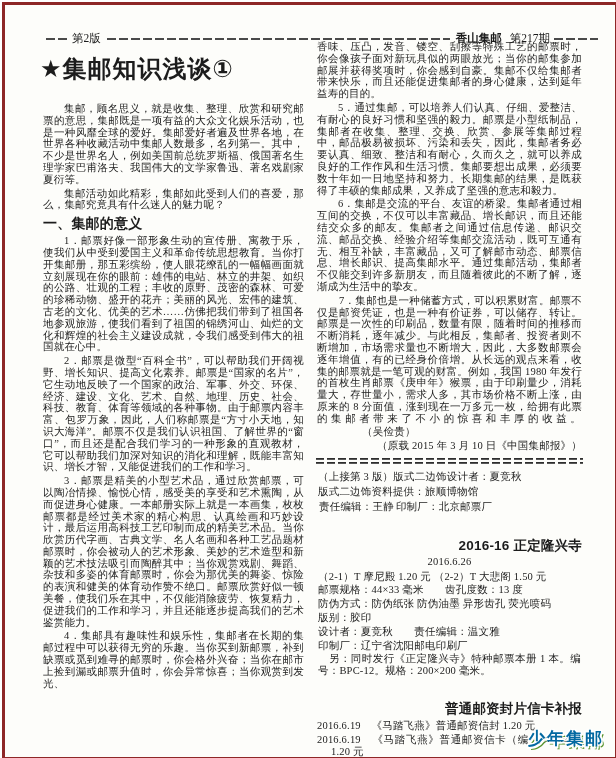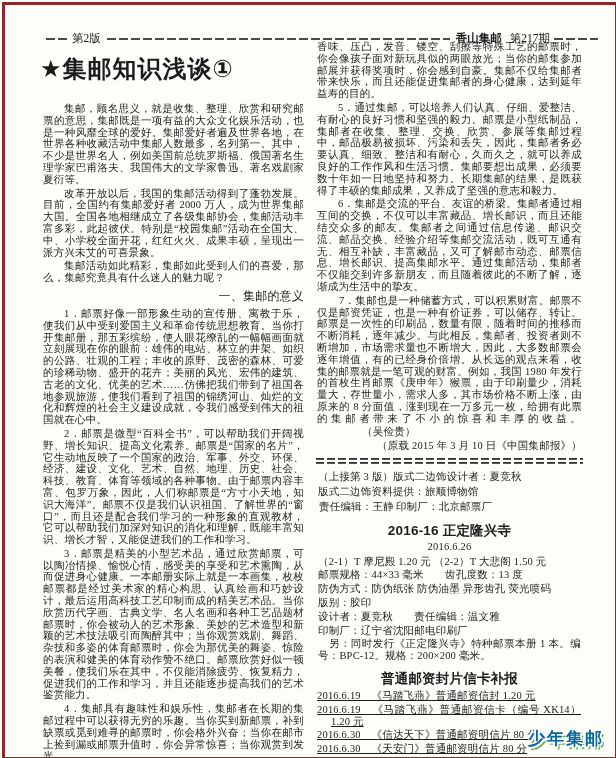--- a/index.html
+++ b/index.html
@@ -23,47 +23,47 @@
     font-family:"Liberation Sans","DejaVu Sans",sans-serif;
     font-weight:700; font-size:24px; letter-spacing:1px;
   }
 
   .col { position:absolute; font-size:10.5px; line-height:11.8px; text-align:justify; letter-spacing:0.2px; }
   .col-left  { left:36px;  top:96px; width:265px; }
   .col-right { left:310px; top:34px; width:269px; }
   .para { text-indent:2em; }
   .para.no-indent { text-indent:0; }
   .sec-heading {
-    text-align:right; font-weight:400; font-size:12px; line-height:18px;
+    text-align:left; font-weight:700; font-size:14px; line-height:18px;
     font-family:"Liberation Sans","DejaVu Sans",sans-serif; margin:1px 0;
   }
   .author-credit { display:inline-block; margin-left:2.2em; }
   .source-line { text-align:right; text-indent:0; }
 
   .double-rule {
     height:6px; margin:5px 0 4px 0;
     background-image:
       repeating-linear-gradient(90deg,#2e2e2e 0 8px, transparent 8px 11px),
       repeating-linear-gradient(90deg,#2e2e2e 0 8px, transparent 8px 11px);
     background-size:100% 1.8px,100% 1.8px;
     background-position:0 0,0 100%;
     background-repeat:no-repeat;
   }
 
   .colophon p { text-indent:0; line-height:13px; }
   .colophon-row { display:flex; }
 
   .block-title {
-    text-align:center; font-weight:700; font-size:13.5px; line-height:17px;
-    font-family:"Liberation Sans","DejaVu Sans",sans-serif; margin-top:5px;
+    text-align:right; font-weight:700; font-size:13.5px; line-height:17px;
+    font-family:"Liberation Sans","DejaVu Sans",sans-serif; margin-top:20px;
   }
   .block-date { text-align:center; text-indent:0; }
   .spec-lines p { text-indent:0; }
 
-  .report-entry { text-indent:-14px; padding-left:14px;text-decoration:underline; }
+  .report-entry { text-indent:-14px; padding-left:14px; }
 
   .logo {
     position:absolute; right:10px; bottom:6px;
     font-family:"Liberation Sans","DejaVu Sans",sans-serif;
     font-weight:700; font-size:17px; letter-spacing:2px;
     color:#0369a1;
     text-shadow:-1.5px -1.5px 0 #fff, 1.5px -1.5px 0 #fff,
                 -1.5px 1.5px 0 #fff, 1.5px 1.5px 0 #fff,
                  2.5px 2.5px 0 #57922a;
   }
@@ -79,21 +79,20 @@
     <div class="dash fill"></div>
     <span class="masthead">香山集邮</span>
     <span class="issue">第217期</span>
     <div class="dash tail"></div>
   </div>
 
   <div class="title">★集邮知识浅谈①</div>
 
   <div class="col col-left">
     <p class="para">集邮，顾名思义，就是收集、整理、欣赏和研究邮票的意思，集邮既是一项有益的大众文化娱乐活动，也是一种风靡全球的爱好。集邮爱好者遍及世界各地，在世界各种收藏活动中集邮人数最多，名列第一。其中，不少是世界名人，例如美国前总统罗斯福、俄国著名生理学家巴甫洛夫、我国伟大的文学家鲁迅、著名戏剧家夏衍等。</p>
-    <p class="para">改革开放以后，我国的集邮活动得到了蓬勃发展。目前，全国约有集邮爱好者 2000 万人，成为世界集邮大国。全国各地相继成立了各级集邮协会，集邮活动丰富多彩，此起彼伏。特别是“校园集邮”活动在全国大、中、小学校全面开花，红红火火、成果丰硕，呈现出一派方兴未艾的可喜景象。</p>
     <p class="para">集邮活动如此精彩，集邮如此受到人们的喜爱，那么，集邮究竟具有什么迷人的魅力呢？</p>
     <div class="sec-heading">一、集邮的意义</div>
     <p class="para">1．邮票好像一部形象生动的宣传册、寓教于乐，使我们从中受到爱国主义和革命传统思想教育。当你打开集邮册，那五彩缤纷，使人眼花缭乱的一幅幅画面就立刻展现在你的眼前：雄伟的电站、林立的井架、如织的公路、壮观的工程；丰收的原野、茂密的森林、可爱的珍稀动物、盛开的花卉；美丽的风光、宏伟的建筑、古老的文化、优美的艺术……仿佛把我们带到了祖国各地参观旅游，使我们看到了祖国的锦绣河山、灿烂的文化和辉煌的社会主义建设成就，令我们感受到伟大的祖国就在心中。</p>
     <p class="para">2．邮票是微型“百科全书”，可以帮助我们开阔视野、增长知识、提高文化素养。邮票是“国家的名片”，它生动地反映了一个国家的政治、军事、外交、环保、经济、建设、文化、艺术、自然、地理、历史、社会、科技、教育、体育等领域的各种事物。由于邮票内容丰富、包罗万象，因此，人们称邮票是“方寸小天地，知识大海洋”。邮票不仅是我们认识祖国、了解世界的“窗口”，而且还是配合我们学习的一种形象的直观教材，它可以帮助我们加深对知识的消化和理解，既能丰富知识、增长才智，又能促进我们的工作和学习。</p>
     <p class="para">3．邮票是精美的小型艺术品，通过欣赏邮票，可以陶冶情操、愉悦心情，感受美的享受和艺术熏陶，从而促进身心健康。一本邮册实际上就是一本画集，枚枚邮票都是经过美术家的精心构思、认真绘画和巧妙设计，最后运用高科技工艺印制而成的精美艺术品。当你欣赏历代字画、古典文学、名人名画和各种工艺品题材邮票时，你会被动人的艺术形象、美妙的艺术造型和新颖的艺术技法吸引而陶醉其中；当你观赏戏剧、舞蹈、杂技和多姿的体育邮票时，你会为那优美的舞姿、惊险的表演和健美的体育动作赞不绝口。邮票欣赏好似一顿美餐，使我们乐在其中，不仅能消除疲劳、恢复精力，促进我们的工作和学习，并且还能逐步提高我们的艺术鉴赏能力。</p>
     <p class="para">4．集邮具有趣味性和娱乐性，集邮者在长期的集邮过程中可以获得无穷的乐趣。当你买到新邮票，补到缺票或觅到难寻的邮票时，你会格外兴奋；当你在邮市上捡到漏或邮票升值时，你会异常惊喜；当你观赏到发光、</p>
   </div>
 
   <div class="col col-right">
     <p class="para no-indent">香味、压凸，发音、镂空、刮擦等特殊工艺的邮票时，你会像孩子面对新玩具似的两眼放光；当你的邮集参加邮展并获得奖项时，你会感到自豪。集邮不仅给集邮者带来快乐，而且还能促进集邮者的身心健康，达到延年益寿的目的。</p>

